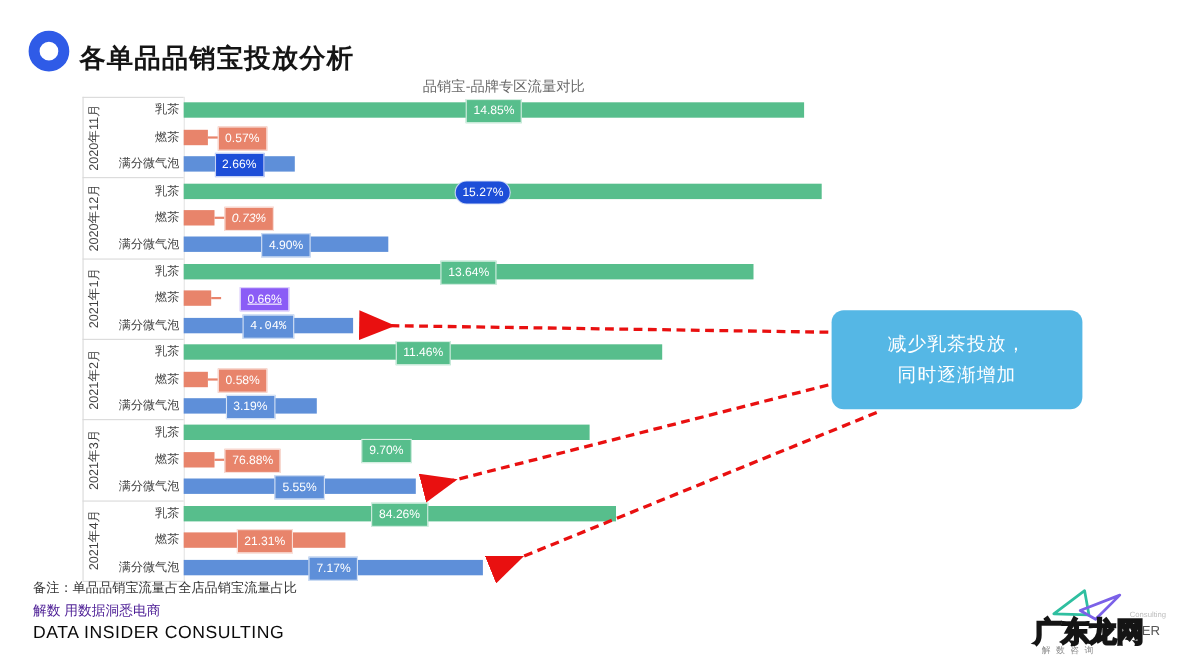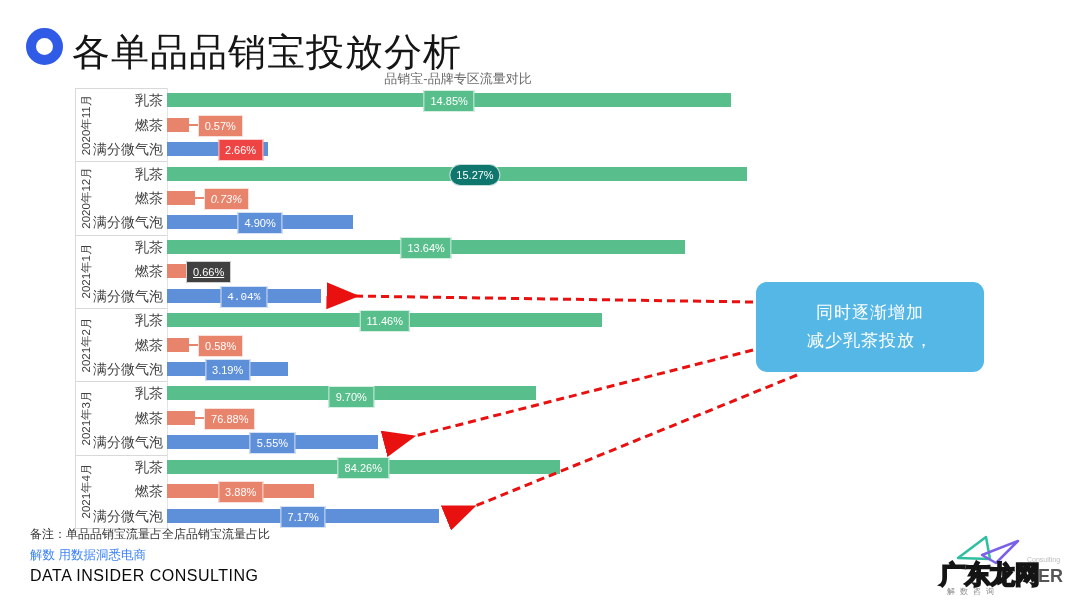--- a/index.html
+++ b/index.html
@@ -4,44 +4,44 @@
 <style>
   html,body{margin:0;padding:0;}
   body{
     width:1080px;height:608px;position:relative;overflow:hidden;
     background:#ffffff;
     font-family:"Liberation Sans","DejaVu Sans",sans-serif;
   }
   .abs{position:absolute;}
   
   .ring{left:26px;top:28px;width:17px;height:17px;border:10px solid #2F5BE7;border-radius:50%;}
-  .page-title{left:72px;top:27px;font-size:38px;font-weight:400;color:#151515;letter-spacing:1px;}
+  .page-title{left:72px;top:37px;font-size:24px;font-weight:700;color:#151515;letter-spacing:1px;}
   
   .chart-title{left:258px;top:70px;width:400px;text-align:center;font-size:13px;color:#6a6a6a;}
   .vline{width:1px;background:#D9D9D9;}
   .hline{height:1px;background:#D9D9D9;}
   .month-label{height:20px;line-height:20px;text-align:center;font-size:11.5px;color:#3f3f3f;transform:rotate(-90deg);white-space:nowrap;}
-  .cat-label{width:112px;text-align:right;font-size:14px;color:#3f3f3f;height:16px;line-height:16px;white-space:nowrap;}
+  .cat-label{width:112px;text-align:right;font-size:11px;color:#3f3f3f;height:16px;line-height:16px;white-space:nowrap;}
   .bar{height:14px;}
   .val-label{height:14px;line-height:14px;padding:3px 6px;font-size:11px;color:#ffffff;white-space:nowrap;border:1px solid rgba(255,255,255,.75);}
   .val-center{transform:translateX(-50%);}
   .leader{height:2px;}
   
   .callout{
     left:756px;top:282px;width:228px;height:90px;border-radius:11px;
     display:flex;flex-direction:column;justify-content:center;align-items:center;
     color:#ffffff;font-size:17px;line-height:1.62;letter-spacing:1px;text-align:center;z-index:6;
   }
   
   .note{left:30px;top:526px;font-size:12px;color:#333333;}
-  .tagline{left:30px;top:547px;font-size:12.5px;color:#3b82f6;}
+  .tagline{left:30px;top:547px;font-size:12.5px;color:#4c1d95;}
   .company{left:30px;top:567px;font-size:16px;color:#0a0a0a;letter-spacing:.5px;}
   
   .logo-consulting{left:1027px;top:556px;font-size:7px;color:#bdbdbd;z-index:1;}
-  .logo-er{left:1038px;top:566px;font-size:18px;font-weight:700;color:#555555;z-index:1;}
+  .logo-er{left:1038px;top:566px;font-size:12px;font-weight:400;color:#555555;z-index:1;}
   .watermark{
     left:940px;top:558px;font-size:25px;font-weight:900;color:#ffffff;z-index:5;
     -webkit-text-stroke:2px #141414;text-stroke:2px #141414;letter-spacing:0px;white-space:nowrap;
   }
   .logo-sub{left:947px;top:586px;font-size:8px;color:#8a8a8a;letter-spacing:5px;z-index:1;}
   #arrow-layer{left:0;top:0;z-index:5;pointer-events:none;}
 </style>
 </head>
 <body>
 
@@ -69,86 +69,86 @@
 <div id="rows">
     <div class="abs cat-label" style="left: 51px; top: 92.2px;">乳茶</div>
     <div class="abs bar" style="left: 167px; top: 93.2px; width: 564.3px; background: rgb(87, 190, 140);"></div>
     <div class="abs val-label val-center" style="top: 90.2px; background: rgb(87, 190, 140); left: 449.15px;">14.85%</div>
     <div class="abs cat-label" style="left: 51px; top: 116.64px;">燃茶</div>
     <div class="abs bar" style="left: 167px; top: 117.64px; width: 21.66px; background: rgb(232, 132, 107);"></div>
     <div class="abs leader" style="left: 188.66px; top: 123.64px; width: 9px; background: rgb(232, 132, 107);"></div>
     <div class="abs val-label" style="top: 114.64px; background: rgb(232, 132, 107); left: 197.66px;">0.57%</div>
     <div class="abs cat-label" style="left: 51px; top: 141.08px;">满分微气泡</div>
     <div class="abs bar" style="left: 167px; top: 142.08px; width: 101.08px; background: rgb(94, 143, 217);"></div>
-    <div class="abs val-label val-center" style="top: 139.08px; background: #ef4444; left: 217.54px; margin-left: 23px;">2.66%</div>
+    <div class="abs val-label val-center" style="top: 139.08px; background: #1d4ed8; left: 217.54px;">2.66%</div>
     <div class="abs cat-label" style="left: 51px; top: 165.52px;">乳茶</div>
     <div class="abs bar" style="left: 167px; top: 166.52px; width: 580.26px; background: rgb(87, 190, 140);"></div>
-    <div class="abs val-label val-center" style="top: 163.52px; background: #0f766e; left: 475px; border-radius: 11px;">15.27%</div>
+    <div class="abs val-label val-center" style="top: 163.52px; background: #1d4ed8; left: 439px; border-radius: 11px;">15.27%</div>
     <div class="abs cat-label" style="left: 51px; top: 189.96px;">燃茶</div>
     <div class="abs bar" style="left: 167px; top: 190.96px; width: 27.74px; background: rgb(232, 132, 107);"></div>
     <div class="abs leader" style="left: 194.74px; top: 196.96px; width: 9px; background: rgb(232, 132, 107);"></div>
     <div class="abs val-label" style="top: 187.96px; background: rgb(232, 132, 107); left: 203.74px; font-style: italic;">0.73%</div>
     <div class="abs cat-label" style="left: 51px; top: 214.4px;">满分微气泡</div>
     <div class="abs bar" style="left: 167px; top: 215.4px; width: 186.2px; background: rgb(94, 143, 217);"></div>
     <div class="abs val-label val-center" style="top: 212.4px; background: rgb(94, 143, 217); left: 260.1px;">4.90%</div>
     <div class="abs cat-label" style="left: 51px; top: 238.84px;">乳茶</div>
     <div class="abs bar" style="left: 167px; top: 239.84px; width: 518.32px; background: rgb(87, 190, 140);"></div>
     <div class="abs val-label val-center" style="top: 236.84px; background: rgb(87, 190, 140); left: 426.16px;">13.64%</div>
     <div class="abs cat-label" style="left: 51px; top: 263.28px;">燃茶</div>
     <div class="abs bar" style="left: 167px; top: 264.28px; width: 25.08px; background: rgb(232, 132, 107);"></div>
     <div class="abs leader" style="left: 192.08px; top: 270.28px; width: 9px; background: rgb(232, 132, 107);"></div>
-    <div class="abs val-label" style="top: 261.28px; background: #404040; left: 186px; text-decoration: underline;">0.66%</div>
+    <div class="abs val-label" style="top: 261.28px; background: #8b5cf6; left: 218px; text-decoration: underline;">0.66%</div>
     <div class="abs cat-label" style="left: 51px; top: 287.72px;">满分微气泡</div>
     <div class="abs bar" style="left: 167px; top: 288.72px; width: 153.52px; background: rgb(94, 143, 217);"></div>
     <div class="abs val-label val-center" style="top: 285.72px; background: rgb(94, 143, 217); left: 243.76px; font-family: Liberation Mono, monospace;">4.04%</div>
     <div class="abs cat-label" style="left: 51px; top: 312.16px;">乳茶</div>
     <div class="abs bar" style="left: 167px; top: 313.16px; width: 435.48px; background: rgb(87, 190, 140);"></div>
     <div class="abs val-label val-center" style="top: 310.16px; background: rgb(87, 190, 140); left: 384.74px;">11.46%</div>
     <div class="abs cat-label" style="left: 51px; top: 336.6px;">燃茶</div>
     <div class="abs bar" style="left: 167px; top: 337.6px; width: 22.04px; background: rgb(232, 132, 107);"></div>
     <div class="abs leader" style="left: 189.04px; top: 343.6px; width: 9px; background: rgb(232, 132, 107);"></div>
     <div class="abs val-label" style="top: 334.6px; background: rgb(232, 132, 107); left: 198.04px;">0.58%</div>
     <div class="abs cat-label" style="left: 51px; top: 361.04px;">满分微气泡</div>
     <div class="abs bar" style="left: 167px; top: 362.04px; width: 121.22px; background: rgb(94, 143, 217);"></div>
     <div class="abs val-label val-center" style="top: 359.04px; background: rgb(94, 143, 217); left: 227.61px;">3.19%</div>
     <div class="abs cat-label" style="left: 51px; top: 385.48px;">乳茶</div>
     <div class="abs bar" style="left: 167px; top: 386.48px; width: 368.6px; background: rgb(87, 190, 140);"></div>
-    <div class="abs val-label val-center" style="top: 386px; background: rgb(87, 190, 140); left: 351.3px;">9.70%</div>
+    <div class="abs val-label val-center" style="top: 399px; background: rgb(87, 190, 140); left: 351.3px;">9.70%</div>
     <div class="abs cat-label" style="left: 51px; top: 409.92px;">燃茶</div>
     <div class="abs bar" style="left: 167px; top: 410.92px; width: 28.12px; background: rgb(232, 132, 107);"></div>
     <div class="abs leader" style="left: 195.12px; top: 416.92px; width: 9px; background: rgb(232, 132, 107);"></div>
     <div class="abs val-label" style="top: 407.92px; background: rgb(232, 132, 107); left: 204.12px;">76.88%</div>
     <div class="abs cat-label" style="left: 51px; top: 434.36px;">满分微气泡</div>
     <div class="abs bar" style="left: 167px; top: 435.36px; width: 210.9px; background: rgb(94, 143, 217);"></div>
     <div class="abs val-label val-center" style="top: 432.36px; background: rgb(94, 143, 217); left: 272.45px;">5.55%</div>
     <div class="abs cat-label" style="left: 51px; top: 458.8px;">乳茶</div>
     <div class="abs bar" style="left: 167px; top: 459.8px; width: 392.54px; background: rgb(87, 190, 140);"></div>
     <div class="abs val-label val-center" style="top: 456.8px; background: rgb(87, 190, 140); left: 363.27px;">84.26%</div>
     <div class="abs cat-label" style="left: 51px; top: 483.24px;">燃茶</div>
     <div class="abs bar" style="left: 167px; top: 484.24px; width: 147.44px; background: rgb(232, 132, 107);"></div>
-    <div class="abs val-label val-center" style="top: 481.24px; background: rgb(232, 132, 107); left: 240.72px;">3.88%</div>
+    <div class="abs val-label val-center" style="top: 481.24px; background: rgb(232, 132, 107); left: 240.72px;">21.31%</div>
     <div class="abs cat-label" style="left: 51px; top: 507.68px;">满分微气泡</div>
     <div class="abs bar" style="left: 167px; top: 508.68px; width: 272.46px; background: rgb(94, 143, 217);"></div>
     <div class="abs val-label val-center" style="top: 505.68px; background: rgb(94, 143, 217); left: 303.23px;">7.17%</div>
   </div>
 
 <svg id="arrow-layer" class="abs" width="1080" height="608">
   <defs>
     <marker id="ah" orient="auto" markerWidth="11" markerHeight="9" refX="9" refY="4.5">
       <path d="M11,0 L0,4.5 L11,9 z" fill="#E91010"></path>
     </marker>
   </defs>
 <line x1="753" y1="302" x2="332.52" y2="295.72" stroke="#E91010" stroke-width="3" stroke-dasharray="8 5" marker-end="url(#ah)"></line>
     <line x1="753" y1="350" x2="389.9" y2="442.36" stroke="#E91010" stroke-width="3" stroke-dasharray="8 5" marker-end="url(#ah)"></line>
     <line x1="797" y1="375" x2="451.46" y2="515.6800000000001" stroke="#E91010" stroke-width="3" stroke-dasharray="8 5" marker-end="url(#ah)"></line>
   </svg>
 
 <div class="abs callout" id="callout" style="background: rgb(85, 183, 229);">
+  <div>减少乳茶投放，</div>
   <div>同时逐渐增加</div>
-  <div>减少乳茶投放，</div>
 </div>
 
 <div class="abs note">备注：单品品销宝流量占全店品销宝流量占比</div>
 <div class="abs tagline">解数 用数据洞悉电商</div>
 <div class="abs company">DATA INSIDER CONSULTING</div>
 
 <svg class="abs" style="left:952px;top:530px;z-index:1;" width="72" height="40">
   <polygon points="6,28 34,7 38,29" fill="none" id="tri-teal" stroke-width="2.5" stroke-linejoin="round" stroke="#2FBFA0"></polygon>
   <polygon points="30,25 66,11 44,33" fill="none" id="tri-purple" stroke-width="2.5" stroke-linejoin="round" stroke="#7B61E8"></polygon>
 </svg>

